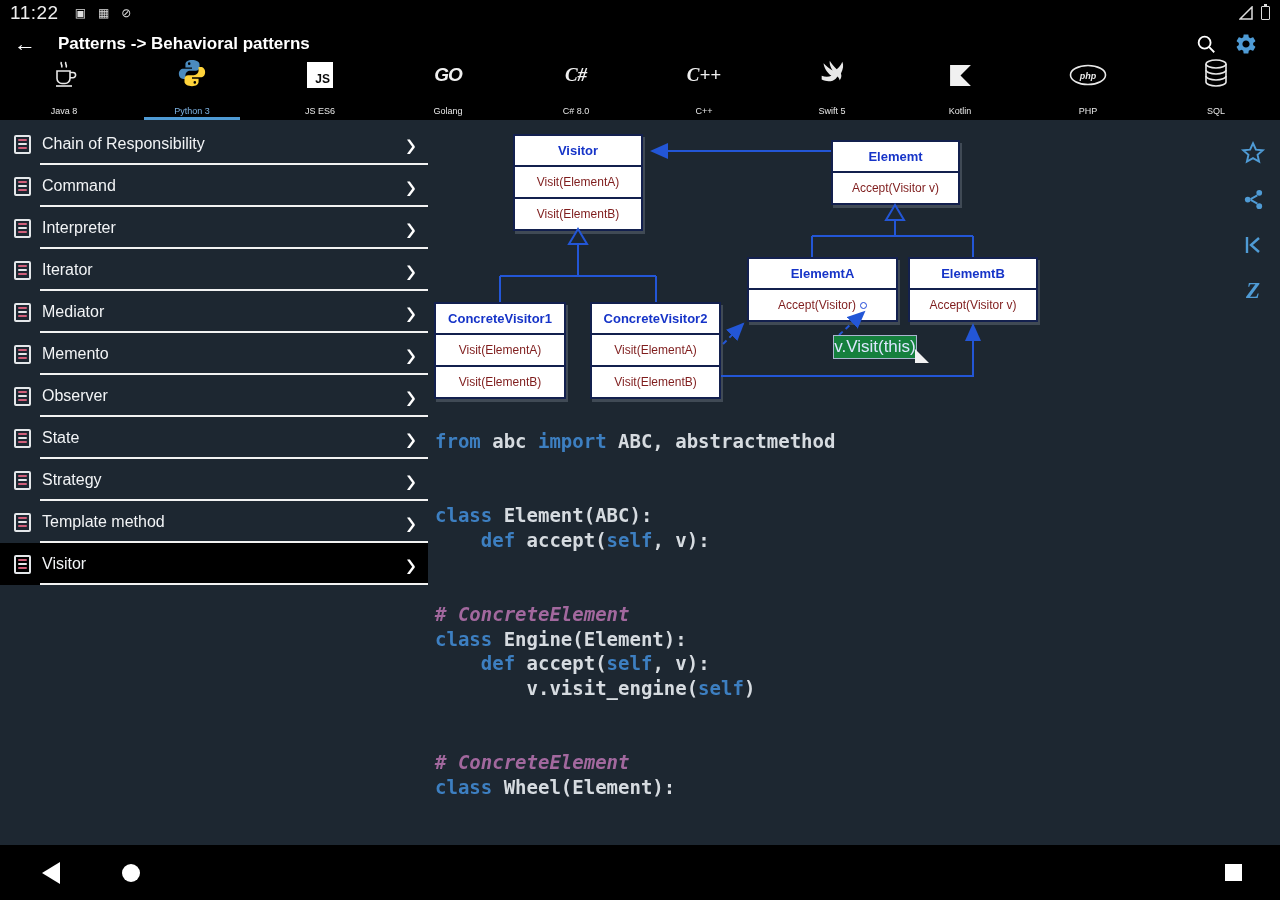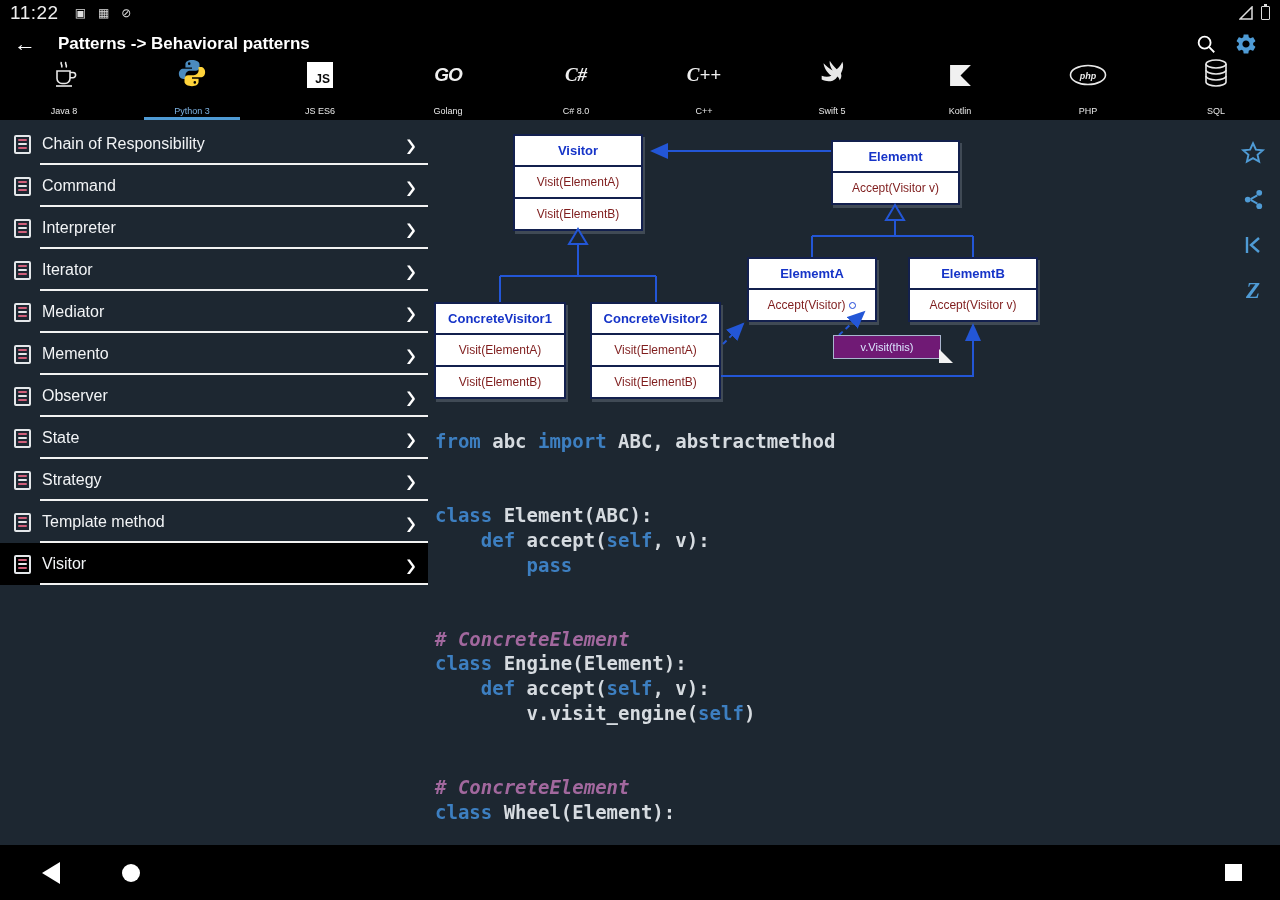--- a/index.html
+++ b/index.html
@@ -60,26 +60,26 @@
   .diagram svg.arrows { position:absolute; left:0; top:0; z-index:3; pointer-events:none; }
   .uml-box { position:absolute; z-index:2; background:#fff; border:2px solid #13204e; text-align:center;
              box-shadow:2px 3px 0 rgba(190,200,215,.22); }
   .uml-title { font-size:13px; font-weight:bold; color:#1634c8; padding:7px 2px; border-bottom:2px solid #13204e; }
   .uml-row { font-size:12px; color:#7f1d1d; padding:8px 12px; border-bottom:2px solid #13204e;
              display:flex; align-items:center; justify-content:center; gap:4px; }
   .uml-row:last-child { border-bottom:none; }
   .lollipop { width:7px; height:7px; border:1.5px solid #2048d8; border-radius:50%; display:inline-block; }
   .b-visitor  { left:79px;  top:10px;  width:130px; }
   .b-elememt  { left:397px; top:16px;  width:129px; }
-  .b-elememta { left:313px; top:133px; width:130px; }
+  .b-elememta { left:313px; top:133px; width:151px; }
   .b-elememtb { left:474px; top:133px; width:130px; }
   .b-cv1      { left:0;     top:178px; width:132px; }
   .b-cv2      { left:156px; top:178px; width:131px; }
-  .uml-note { position:absolute; left:399px; top:211px; width:108px; height:24px; z-index:4;
-              background:#701a75; border:1px solid #aab6cf; color:#dce6ff; font-size:11px;
+  .uml-note { position:absolute; left:399px; top:211px; width:84px; height:24px; z-index:4;
+              background:#15803d; border:1px solid #aab6cf; color:#dce6ff; font-size:17px;
               display:flex; align-items:center; justify-content:center; }
   .uml-note::after { content:""; position:absolute; right:-13px; bottom:-5px; width:0; height:0;
                      border-left:14px solid #f2f2f2; border-top:14px solid transparent; }
 
   
   .code-panel { position:absolute; left:435px; top:309px; right:46px; }
   .code-line { font-family:"DejaVu Sans Mono","Liberation Mono",monospace; font-size:19px; font-weight:bold;
                line-height:24.7px; white-space:pre; }
   .tok-kw  { color:#3d7fc1; }
   .tok-dec { color:#3f95bd; }
@@ -375,21 +375,20 @@
       <line x1="405" y1="211" x2="430" y2="188" stroke="#2356d6" stroke-width="2" stroke-dasharray="5,4" marker-end="url(#arr)"></line>
     </svg>
   </div>
 
   <div class="code-panel">
       <div class="code-line"><span class="tok-kw">from</span><span class="tok-pl"> abc </span><span class="tok-kw">import</span><span class="tok-pl"> ABC, abstractmethod</span></div>
       <div class="code-line">&nbsp;</div>
       <div class="code-line">&nbsp;</div>
       <div class="code-line"><span class="tok-kw">class</span><span class="tok-pl"> Element(ABC):</span></div>
       <div class="code-line"><span class="tok-pl">    </span><span class="tok-kw">def</span><span class="tok-pl"> accept(</span><span class="tok-kw">self</span><span class="tok-pl">, v):</span></div>
-      <div class="code-line"><span class="tok-pl">        </span><span class="tok-kw">pass</span></div>
       <div class="code-line">&nbsp;</div>
       <div class="code-line">&nbsp;</div>
       <div class="code-line"><span class="tok-cm"># ConcreteElement</span></div>
       <div class="code-line"><span class="tok-kw">class</span><span class="tok-pl"> Engine(Element):</span></div>
       <div class="code-line"><span class="tok-pl">    </span><span class="tok-kw">def</span><span class="tok-pl"> accept(</span><span class="tok-kw">self</span><span class="tok-pl">, v):</span></div>
       <div class="code-line"><span class="tok-pl">        v.visit_engine(</span><span class="tok-kw">self</span><span class="tok-pl">)</span></div>
       <div class="code-line">&nbsp;</div>
       <div class="code-line">&nbsp;</div>
       <div class="code-line"><span class="tok-cm"># ConcreteElement</span></div>
       <div class="code-line"><span class="tok-kw">class</span><span class="tok-pl"> Wheel(Element):</span></div>

